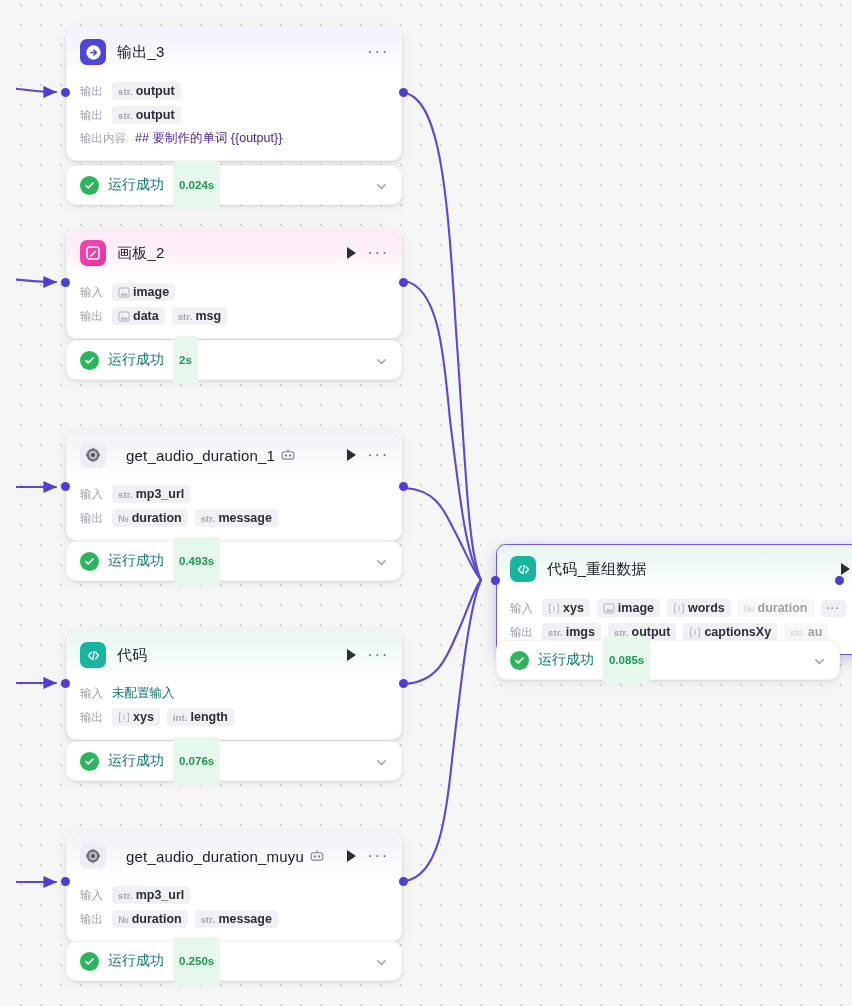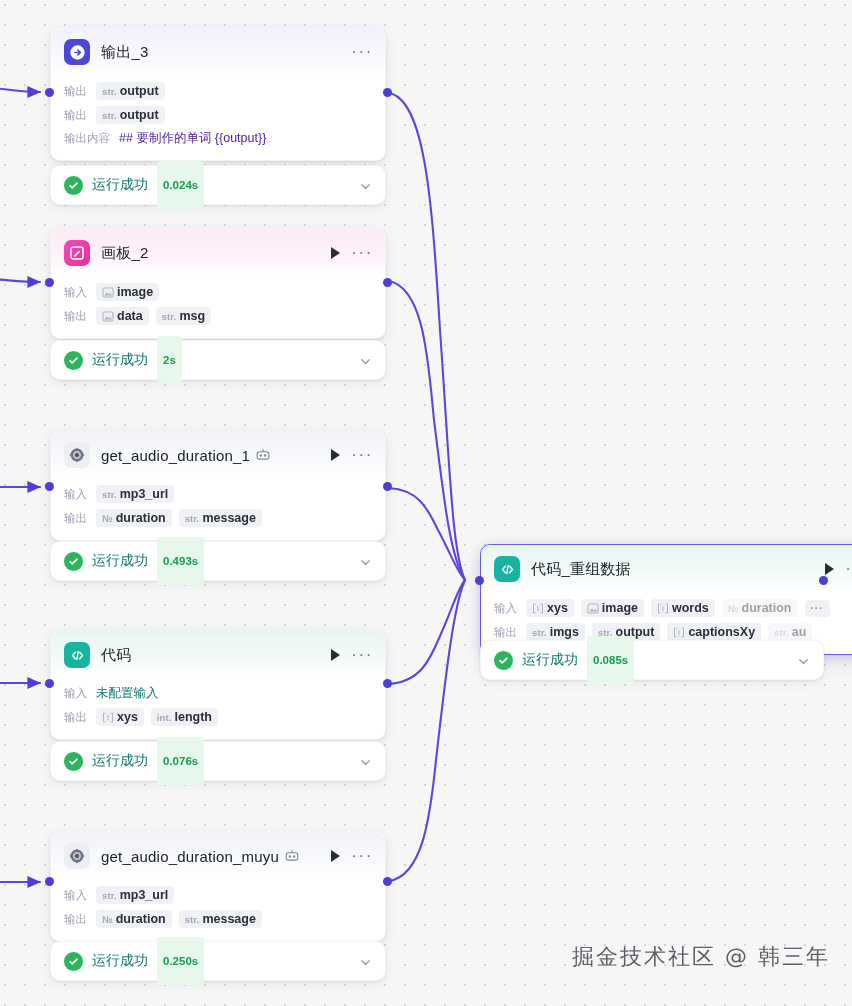--- a/index.html
+++ b/index.html
@@ -8,20 +8,21 @@
     font-family:"Liberation Sans","DejaVu Sans",sans-serif;
     background-color:#f7f7f8;
   }
   
   #canvas{
     position:absolute;inset:0;
     background-color:#f6f6f7;
     background-image:radial-gradient(circle at 1px 1px, #d2d2d8 1.1px, transparent 1.2px);
     background-size:20px 20px;
     background-position:4px 4px;
+    margin-left:16px;
   }
   #edges{position:absolute;inset:0;pointer-events:none;}
 
   
   .node{
     position:absolute;
     width:336px;
     background:#ffffff;
     border-radius:10px;
     box-shadow:0 1px 3px rgba(20,20,40,.10),0 4px 14px rgba(20,20,40,.07);
@@ -33,21 +34,21 @@
     box-shadow:0 2px 10px rgba(90,70,220,.18),0 6px 20px rgba(20,20,40,.10);
   }
   .node-head{
     display:flex;align-items:center;
     padding:11px 12px 9px 13px;
     border-radius:10px 10px 0 0;
     position:relative;
   }
   .head-output{background:linear-gradient(180deg,#f2f1fd 0%,#fbfbfe 78%,#ffffff 100%);}
   .head-canvasnode{background:linear-gradient(180deg,#fdeaf6 0%,#fdf4fa 70%,#ffffff 100%);}
-  .head-plugin{background:linear-gradient(180deg,#f1f2f7 0%,#fafbfd 72%,#ffffff 100%);}
+  .head-plugin{background:linear-gradient(180deg,#f1f2f7 0%,#fafbfd 72%,#ffffff 100%);gap:9px;}
   .head-code{background:linear-gradient(180deg,#e7f6f2 0%,#f6fcfa 72%,#ffffff 100%);}
 
   .nicon{
     width:26px;height:26px;border-radius:7px;flex:0 0 auto;
     display:flex;align-items:center;justify-content:center;
     margin-right:11px;
   }
   .nicon svg{display:block;}
   .ic-output{background:#4e46d8;}
   .ic-canvas{background:linear-gradient(135deg,#f44ab1,#e630a0);}
@@ -507,15 +508,14 @@
           <path d="M2.2 6.2l2.4 2.4L9.8 3.4" stroke="#fff" stroke-width="1.9" fill="none" stroke-linecap="round" stroke-linejoin="round"></path>
         </svg>
       </span>
     <span class="st-text">运行成功</span>
     <span class="st-time">0.085s</span>
     <span class="chev"><svg width="13" height="13" viewBox="0 0 14 14">
           <path d="M3 5.2L7 9.2l4-4" stroke="#4a4d58" stroke-width="1.5" fill="none" stroke-linecap="round" stroke-linejoin="round"></path>
         </svg></span>
   </div>
 
-  <div class="watermark">掘金技术社区 @ 韩三年</div>
 
 </div>
 
 </body></html>

